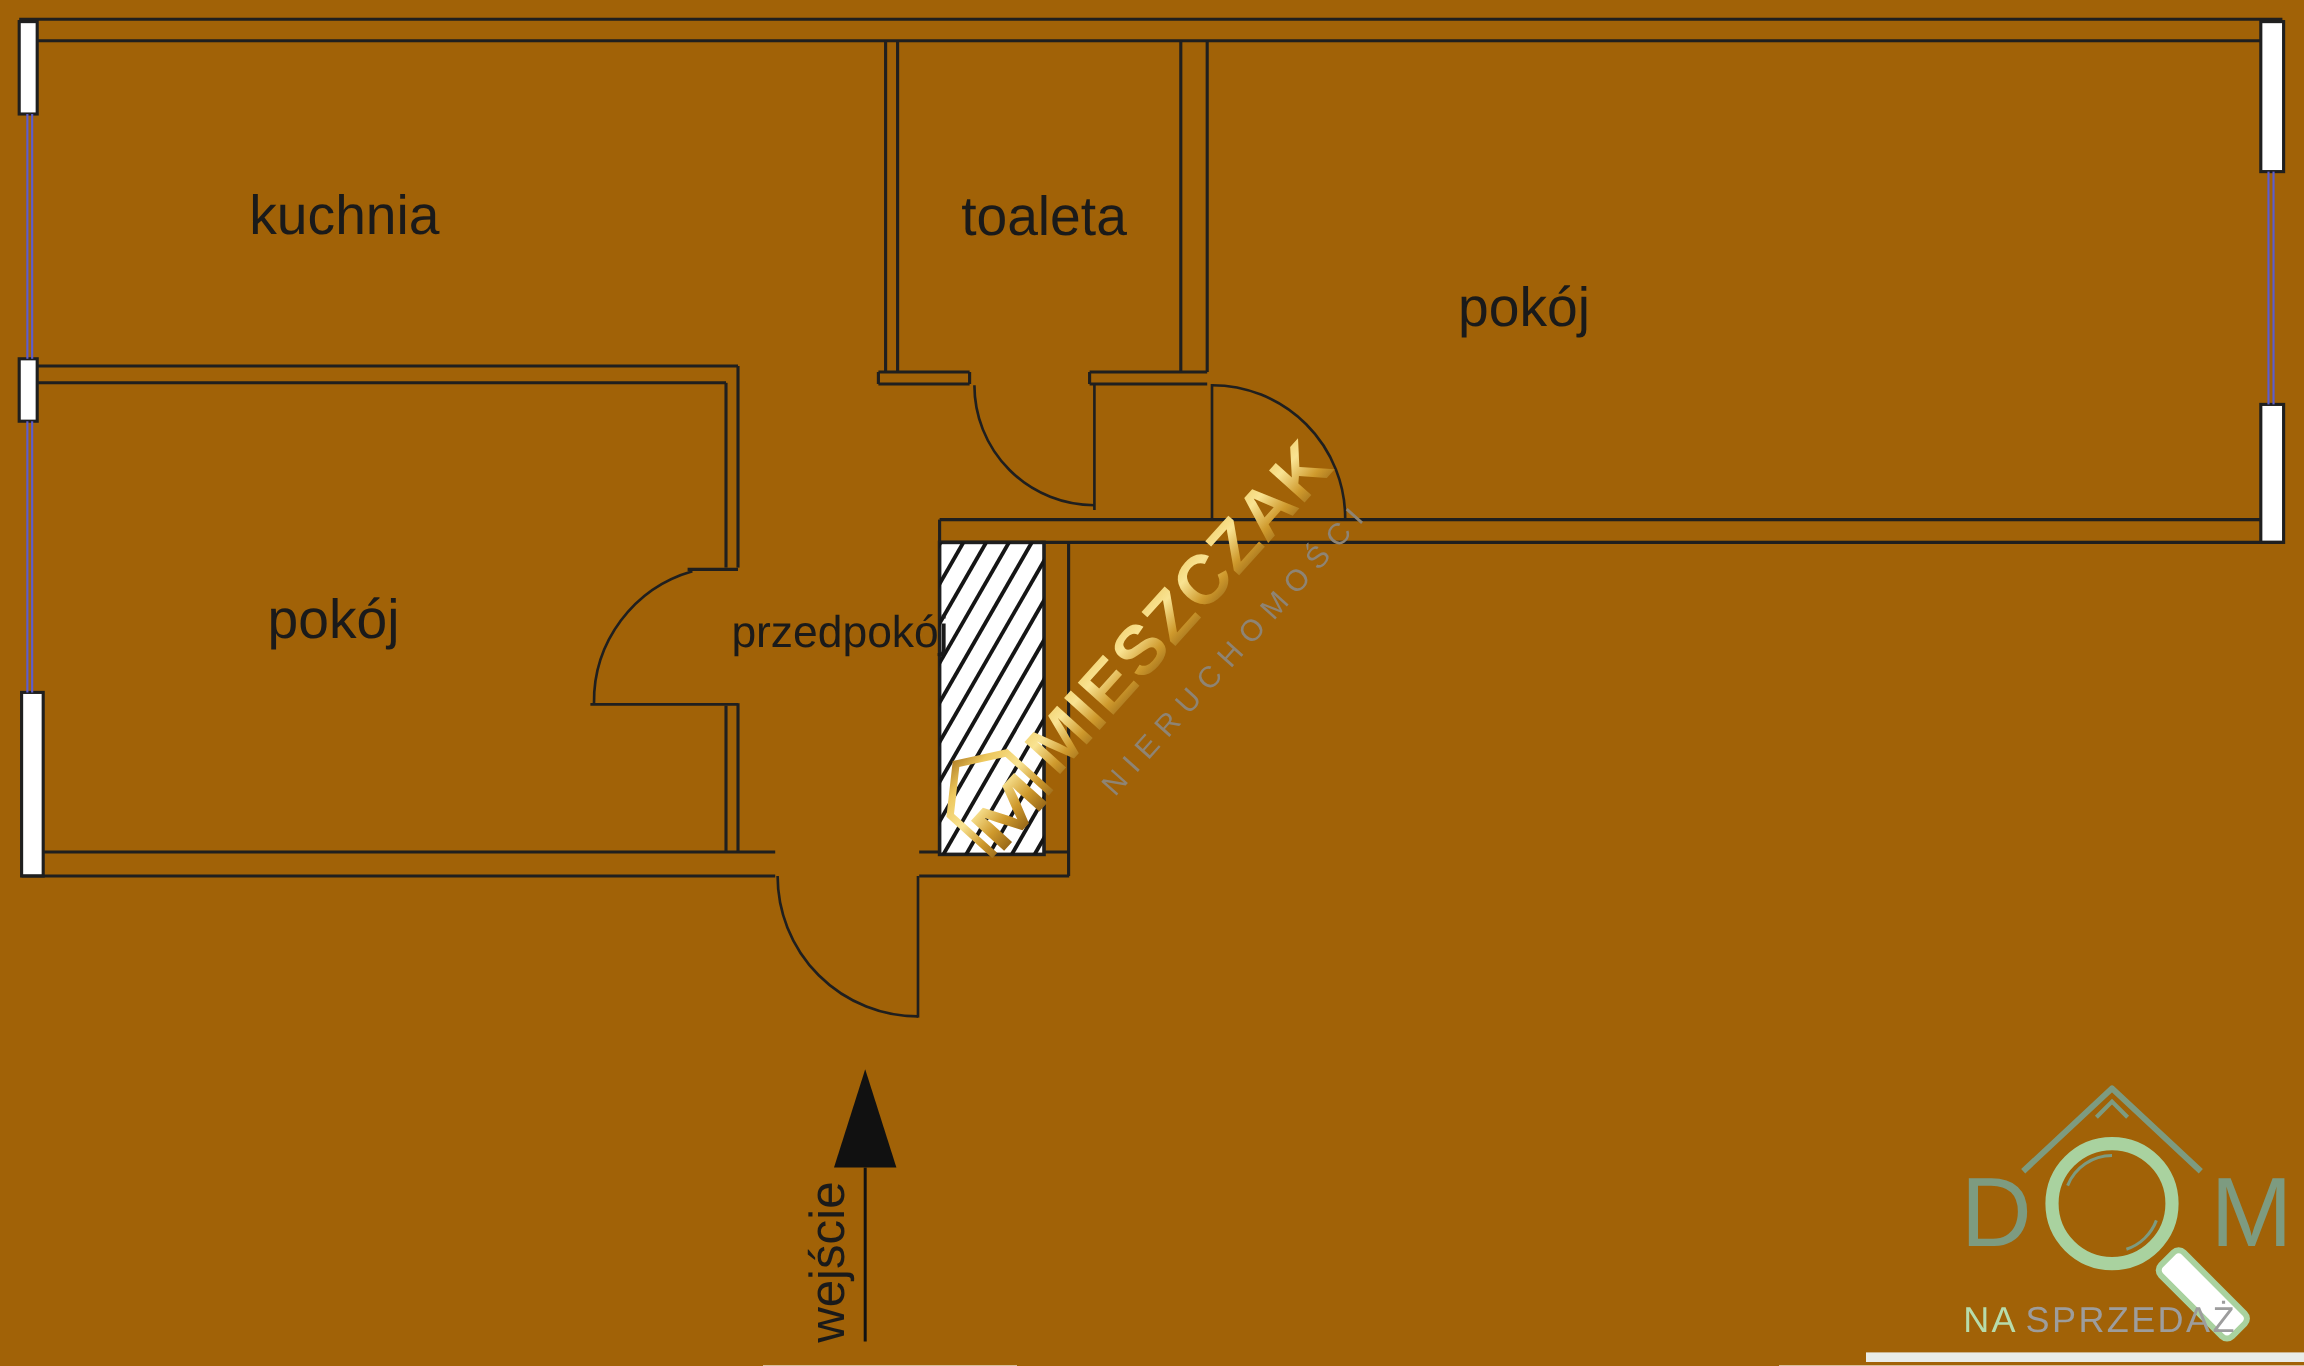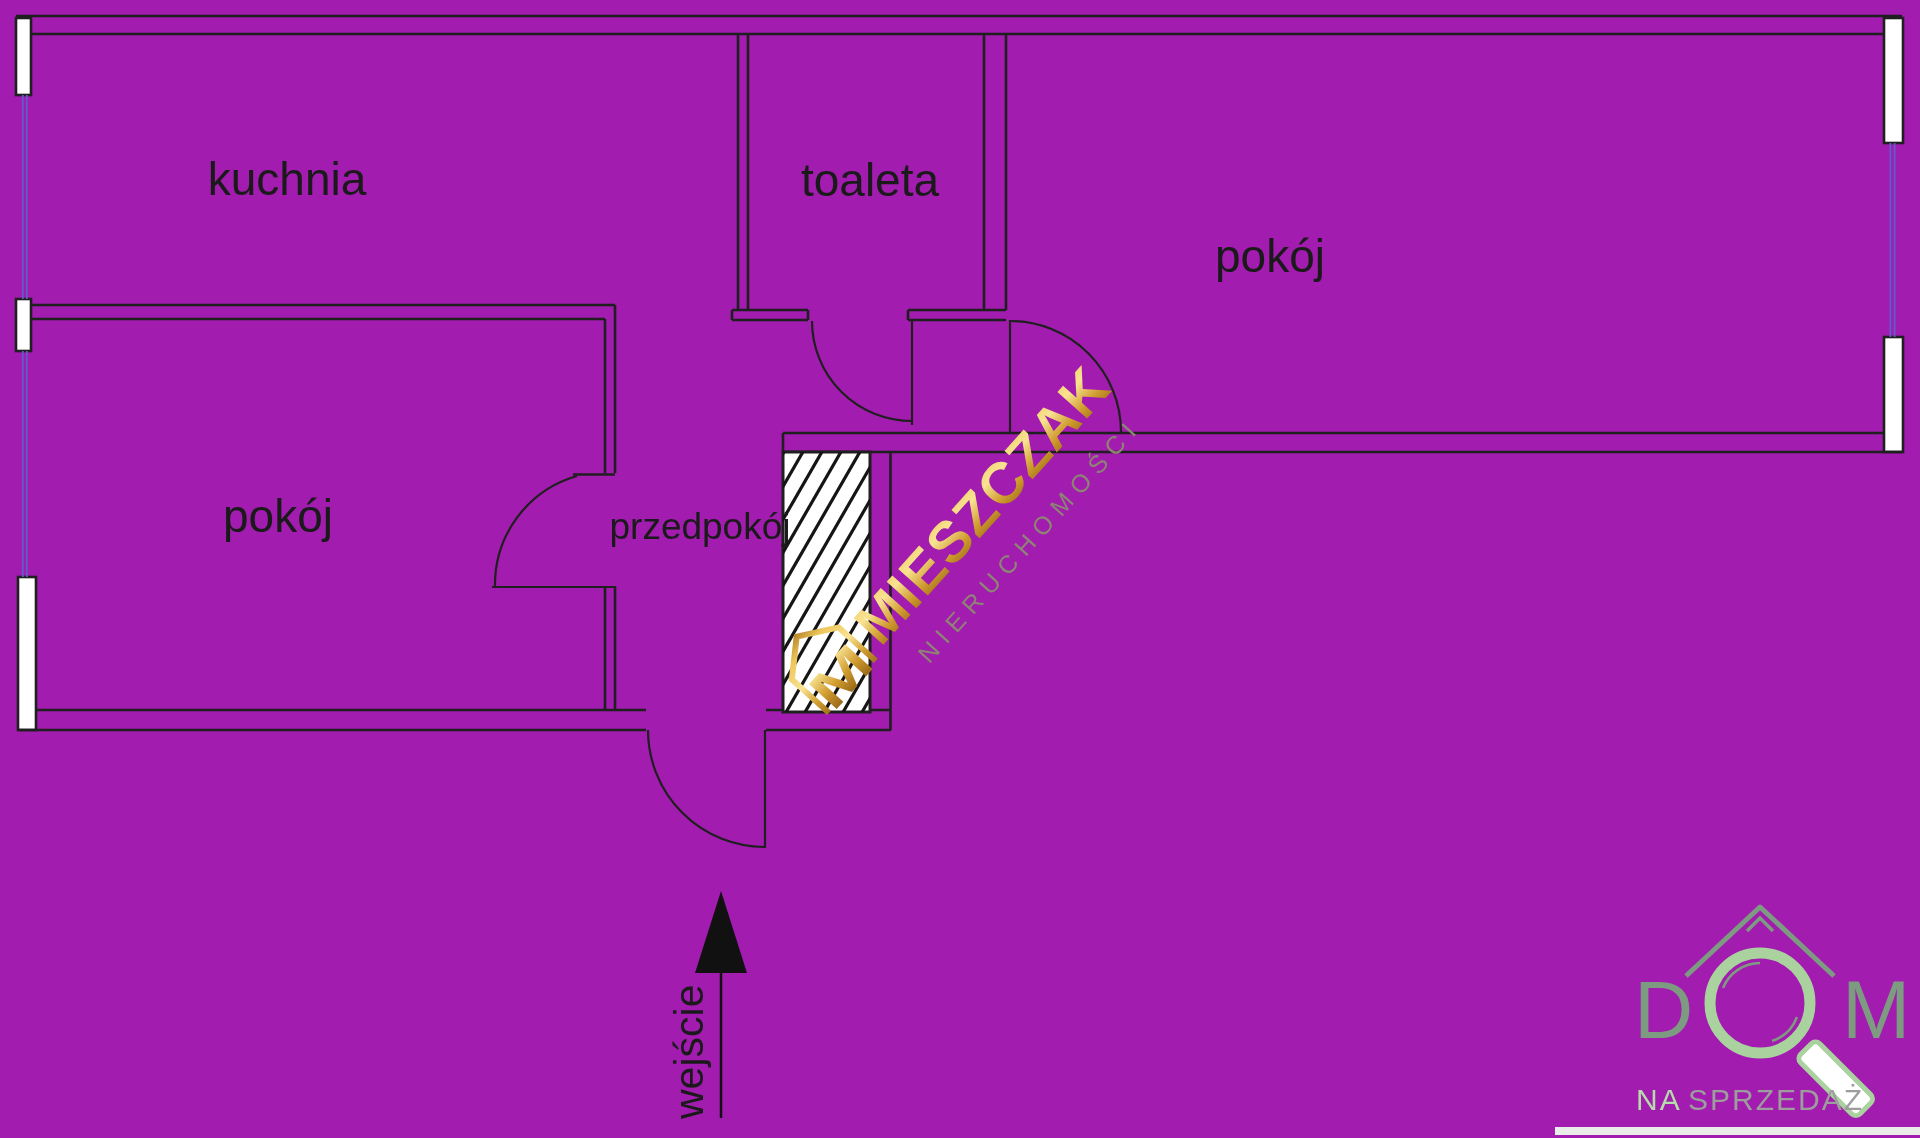--- a/index.html
+++ b/index.html
@@ -1,16 +1,16 @@
 <!DOCTYPE html>
 <html><head>
 <meta charset="utf-8">
 <style>
   html,body{margin:0;padding:0;background:#ffffff;}
-  .stage{position:relative;width:1920px;height:1138px;background:#a21caf;overflow:hidden;
+  .stage{position:relative;width:1920px;height:1138px;background:#a16207;overflow:hidden;
          font-family:"Liberation Sans",sans-serif;}
   svg text{font-family:"Liberation Sans",sans-serif;}
 </style>
 </head>
 <body>
 
 <div class="stage">
 <svg width="1920" height="1138" viewBox="0 0 1920 1138">
   <defs>
     <linearGradient id="goldGrad" gradientUnits="userSpaceOnUse" x1="900" y1="570" x2="900" y2="668">

